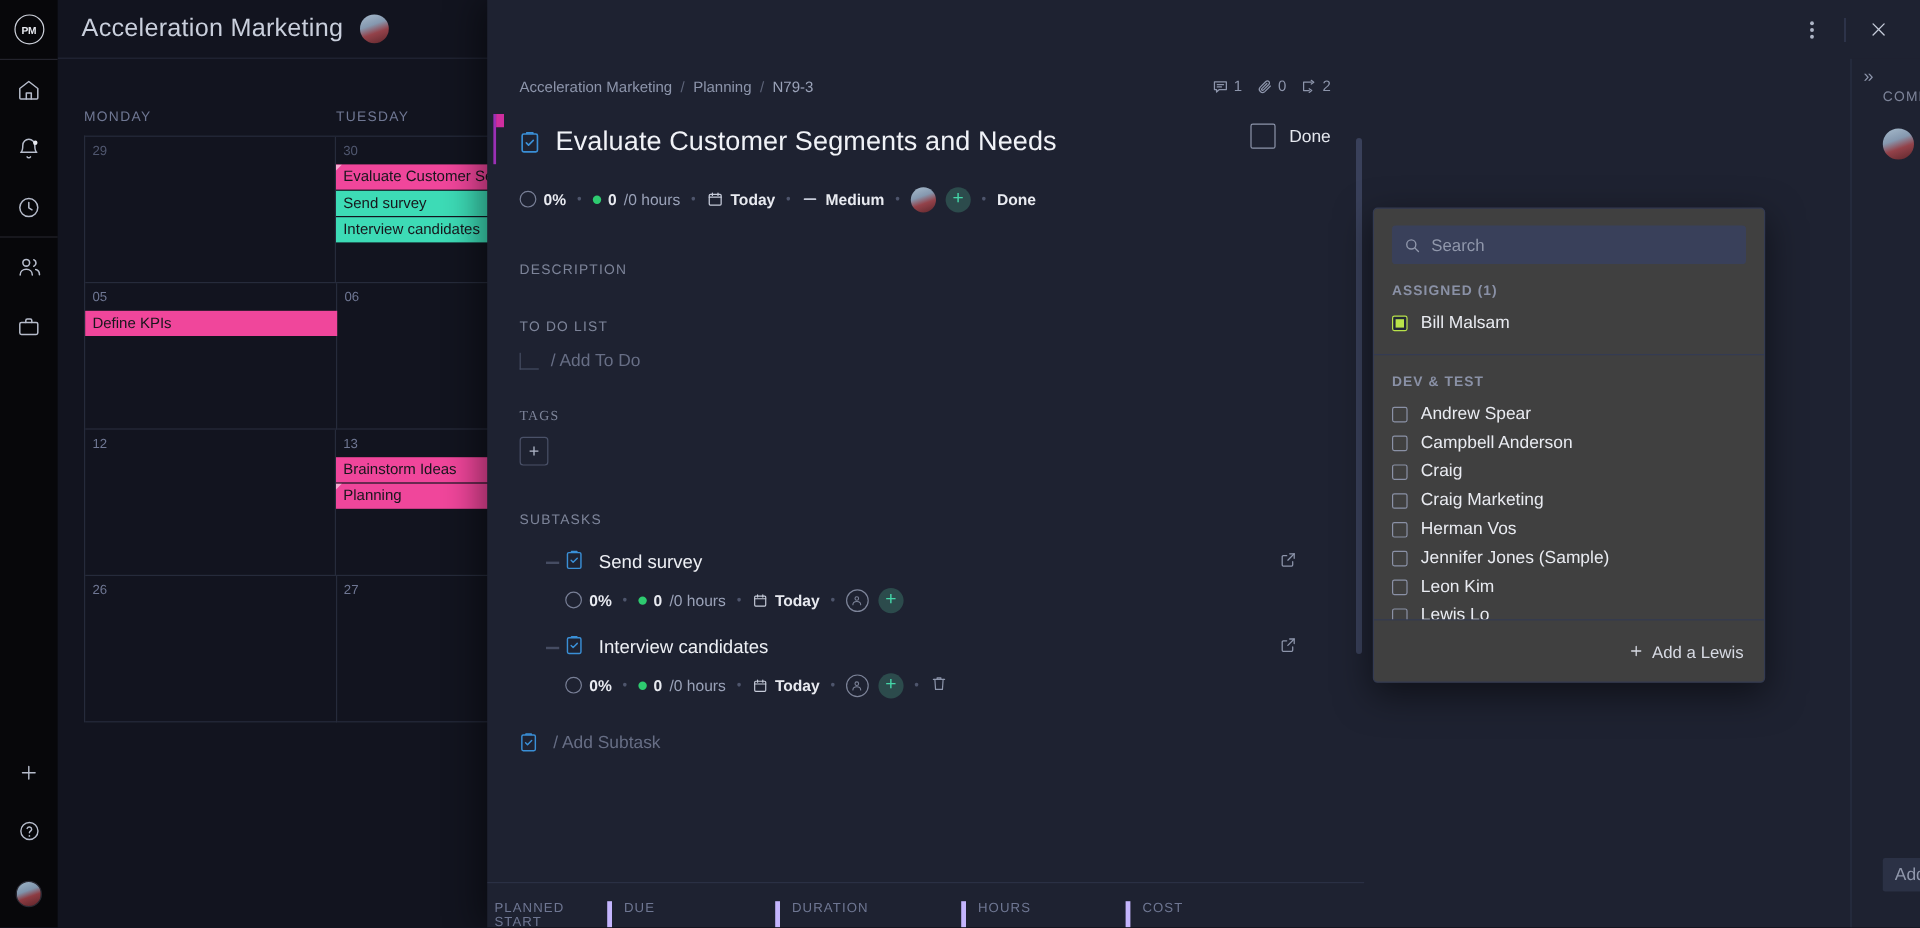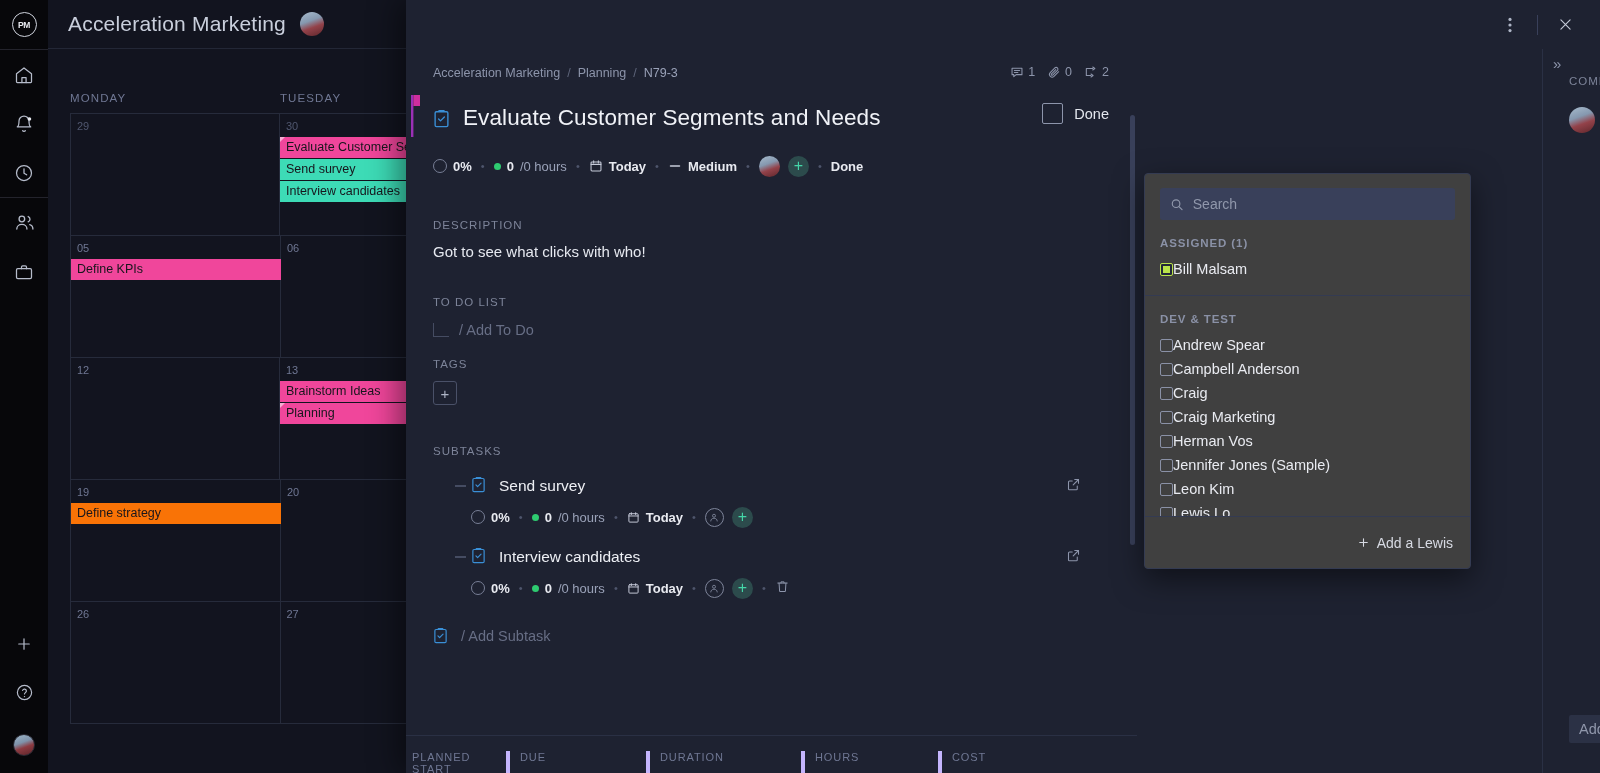--- a/index.html
+++ b/index.html
@@ -207,21 +207,21 @@
   .dd-search input {
     background: transparent; border: none; outline: none; color: #e6e9f0;
     font-size: 14px; font-family: "Liberation Sans", sans-serif; width: 100%;
   }
   .dd-search input::placeholder { color: #9097ab; }
   .dd-grouplbl {
     font-size: 11.5px; letter-spacing: .9px; color: #8a91a6; font-weight: bold;
     padding: 17px 0 8px 15px;
   }
   .dd-row {
-    display: flex; align-items: center; padding: 0 15px; height: 24px;
+    display: flex; align-items: center; gap: 11px; padding: 0 15px; height: 24px;
     font-size: 14.5px; color: #e9ebf1; cursor: pointer;
   }
   .cb { width: 13px; height: 13px; border: 1.4px solid #8a91a6; border-radius: 2px; flex: none; }
   .cb.on {
     border-color: #b9e34a; background: #232838; position: relative;
   }
   .cb.on::after {
     content: ""; position: absolute; left: 2px; top: 2px; width: 7px; height: 7px; background: #b9e34a;
   }
   .dd-div { height: 1px; background: #343b52; margin: 14px 0 0 0; }
@@ -351,29 +351,20 @@
             </div>
           </div>
           <div class="week">
             <div class="daycell">
               <div class="daynum">12</div>
             </div>
             <div class="daycell">
               <div class="daynum">13</div>
               <div class="ev over" style="background: rgb(240, 70, 155);">Brainstorm Ideas</div>
               <div class="ev over ev-corner" style="background: rgb(240, 70, 155);">Planning</div>
-            </div>
-          </div>
-          <div class="week">
-            <div class="daycell">
-              <div class="daynum">19</div>
-              <div class="ev wide" style="background: rgb(249, 115, 6);">Define strategy</div>
-            </div>
-            <div class="daycell">
-              <div class="daynum">20</div>
             </div>
           </div>
           <div class="week">
             <div class="daycell">
               <div class="daynum">26</div>
             </div>
             <div class="daycell">
               <div class="daynum">27</div>
             </div>
           </div>
@@ -483,29 +474,28 @@
           <span class="avmini"></span>
           <span class="plusbtn">+</span>
         </div>
         <span class="mdot">•</span>
         <div class="meta">
           <b>Done</b>
         </div>
       </div>
 
       <div class="seclabel">DESCRIPTION</div>
-      <div class="desc">Got to see what clicks with who!</div>
 
       <div class="seclabel" style="margin-top:36px;">TO DO LIST</div>
       <div class="addrow">
         <span class="lcorner"></span>
         <span>/ Add To Do</span>
       </div>
 
-      <div class="seclabel" style="margin-top:20px;">TAGS</div>
+      <div class="seclabel" style="margin-top:32px;font-family:Liberation Serif, serif;">TAGS</div>
       <div class="tagadd">+</div>
 
       <div class="seclabel" style="margin-top:40px;">SUBTASKS</div>
 
       <div id="subtasks">
           <div class="subtask">
             <div class="st-head">
               <span class="st-tick"></span>
               <span><svg width="15" height="17" viewBox="0 0 20 22" fill="none" stroke="#3a8fd6" stroke-width="1.6" stroke-linejoin="round">
                   <rect x="2.5" y="3" width="15" height="17.5" rx="1.6"></rect>

